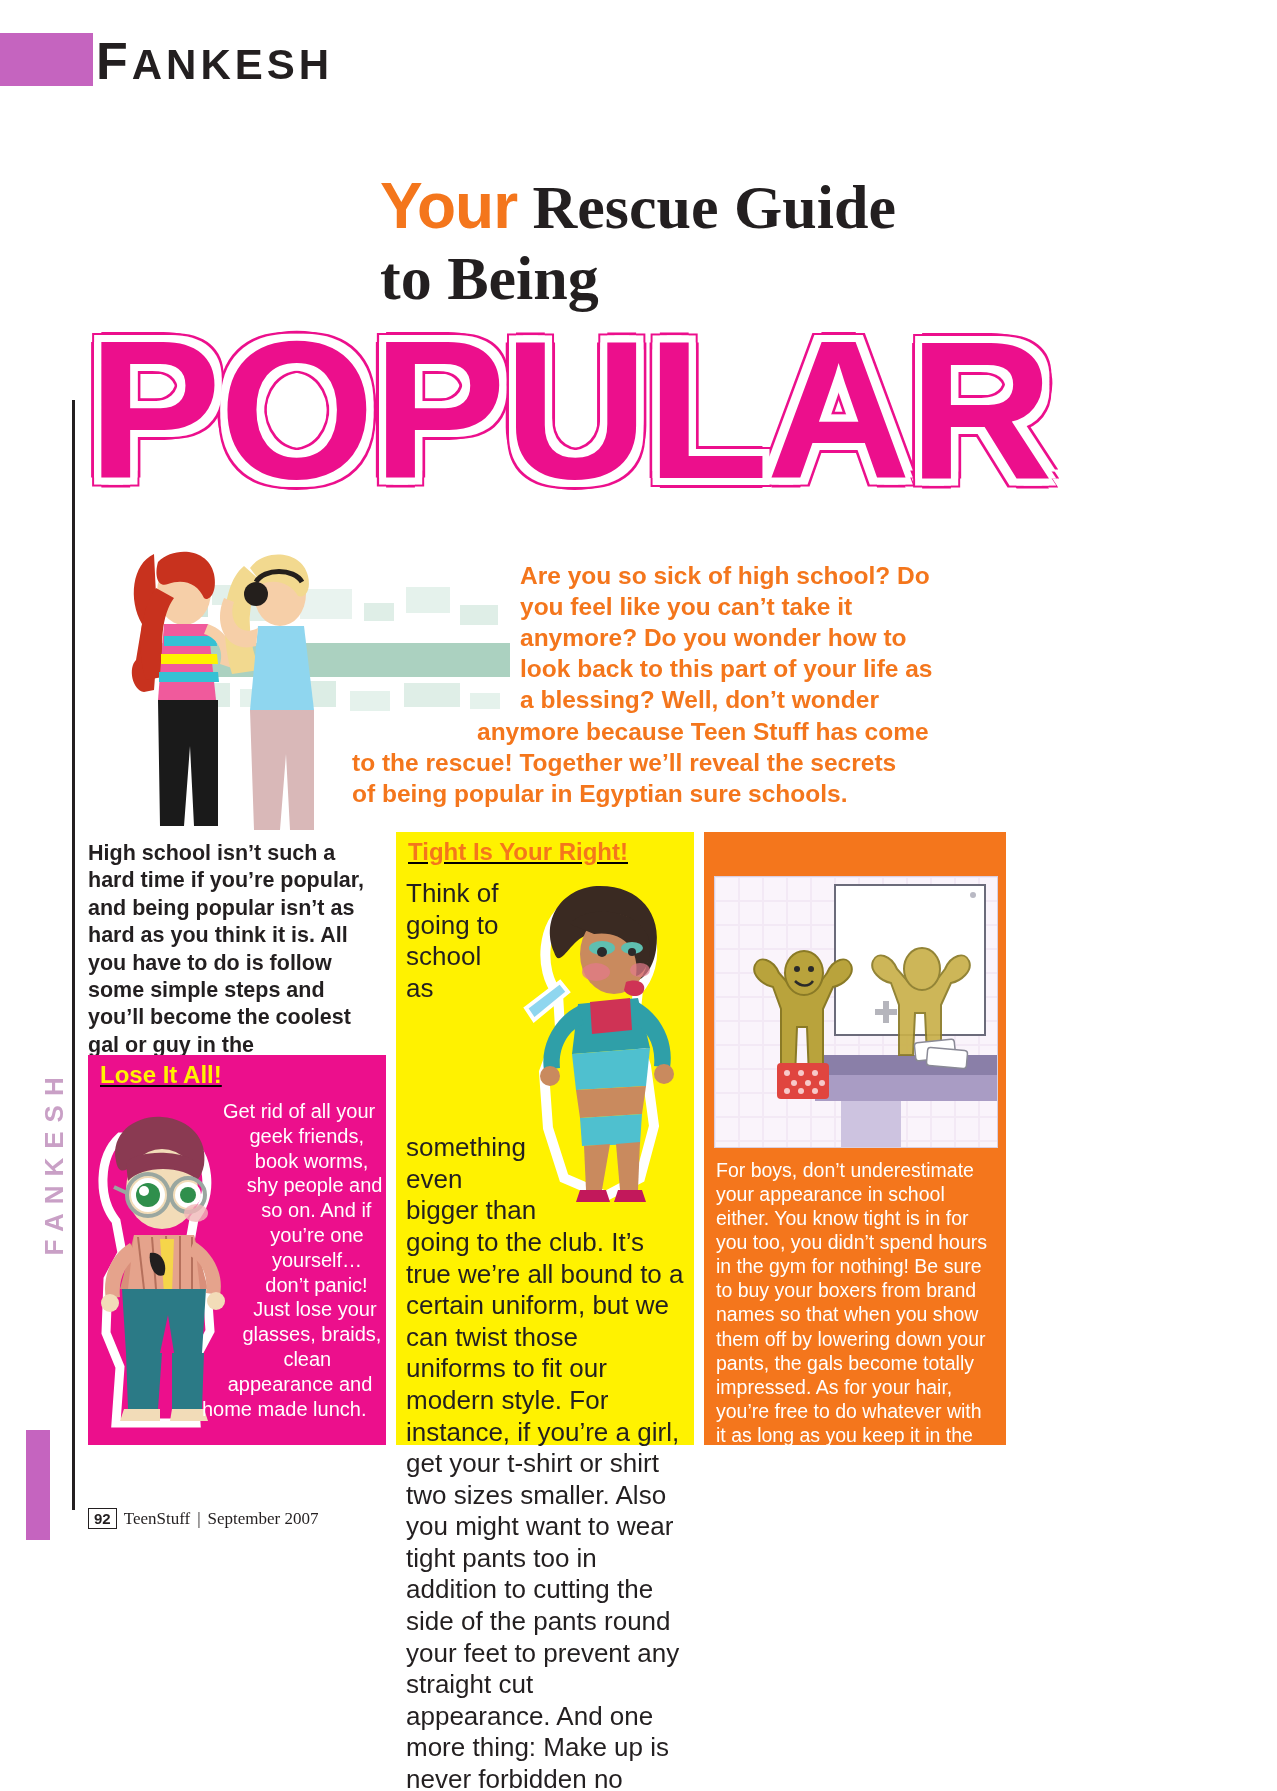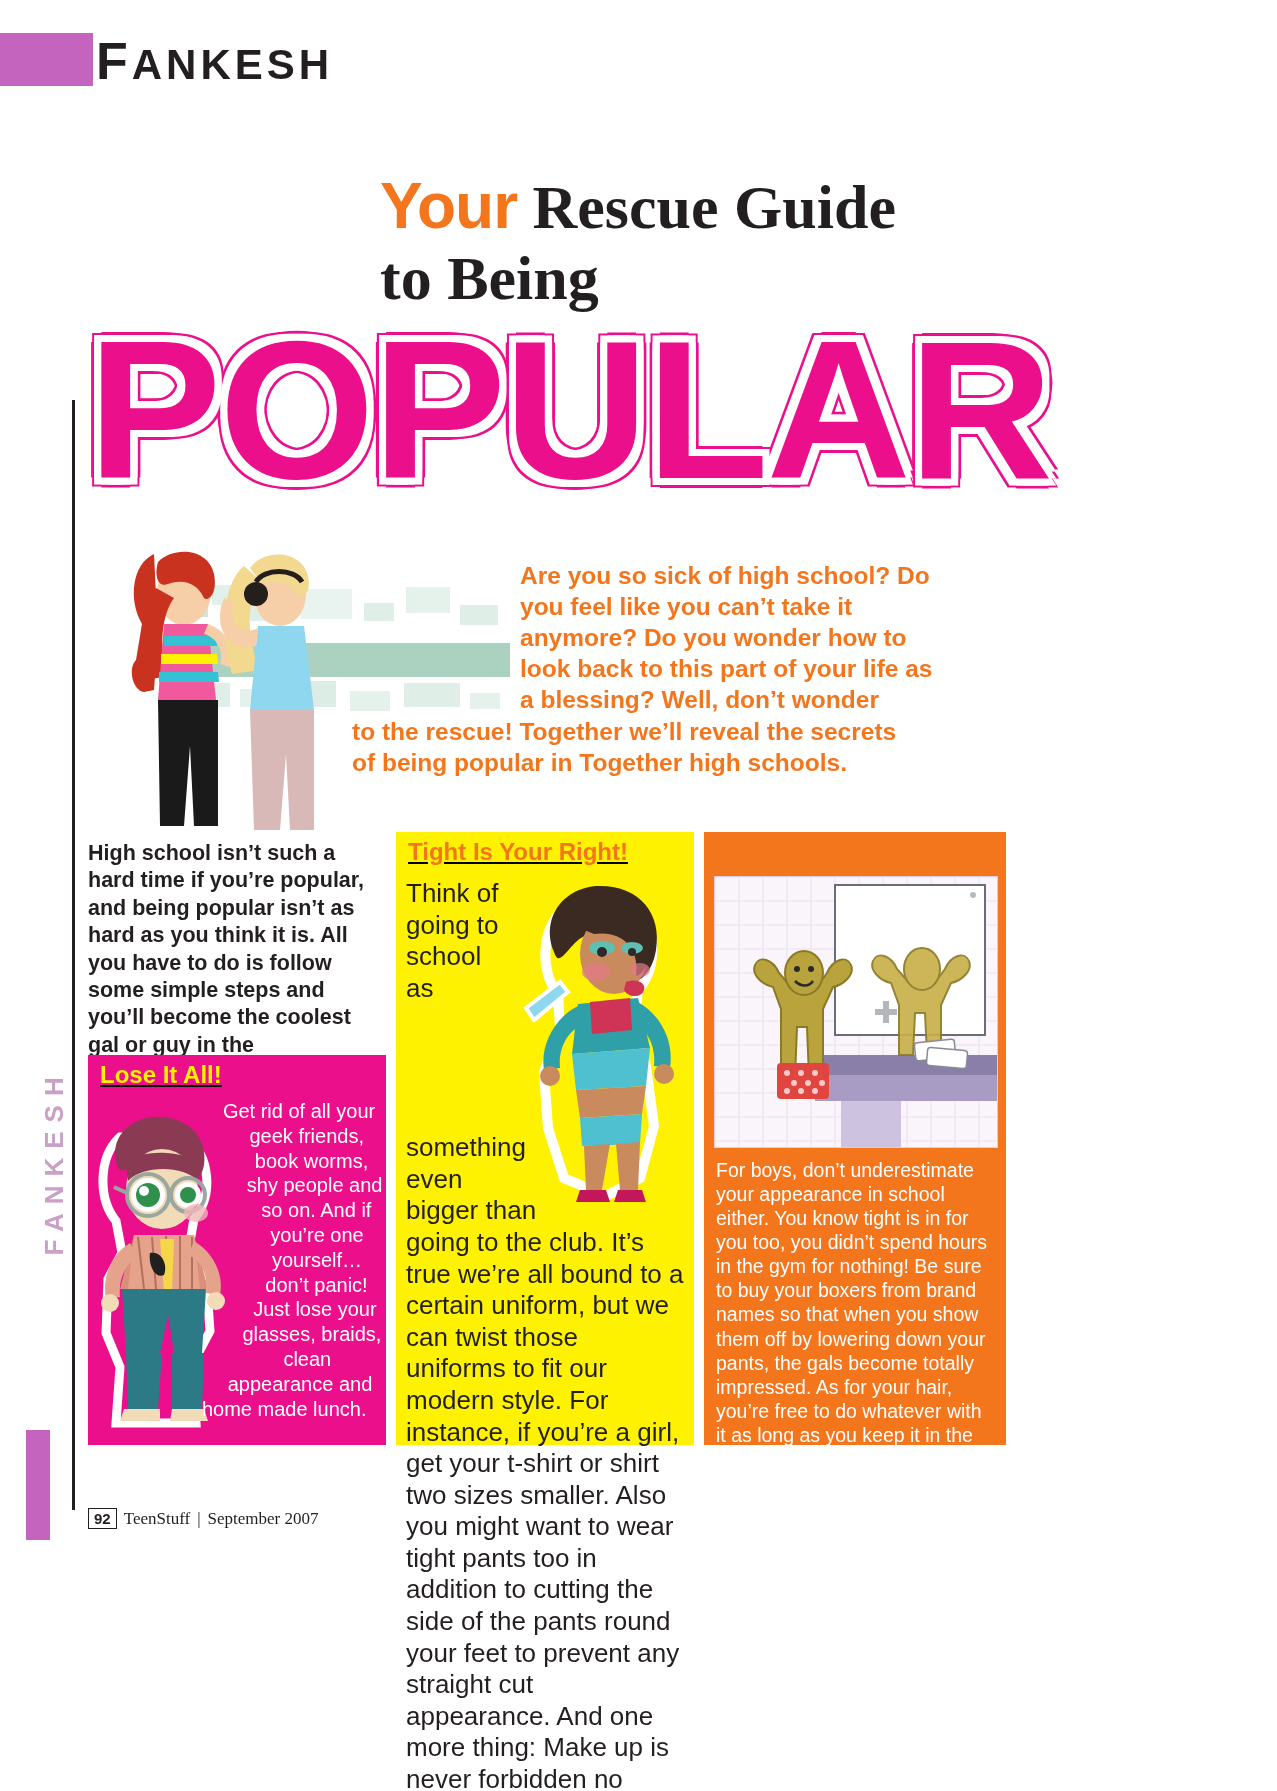--- a/index.html
+++ b/index.html
@@ -209,22 +209,23 @@
       <path d="M70 86 C50 96 40 76 46 60 L36 56 C24 84 40 112 68 104 Z" fill="#f6cfa8"></path>
     </svg>
   </div>
 
   <div class="intro" style="color: rgb(244, 118, 28);">
     <span class="l1">Are you so sick of high school? Do</span>
     <span class="l2">you feel like you can’t take it</span>
     <span class="l3">anymore? Do you wonder how to</span>
     <span class="l4">look back to this part of your life as</span>
     <span class="l5">a blessing? Well, don’t wonder</span>
+    <span class="l6">anymore because Teen Stuff has come</span>
     <span class="l7">to the rescue! Together we’ll reveal the secrets</span>
-    <span class="l8">of being popular in Together high schools.</span>
+    <span class="l8">of being popular in Egyptian sure schools.</span>
   </div>
 
   <div class="leadin">High school isn’t such a hard time if you’re popular, and being popular isn’t as hard as you think it is. All you have to do is follow some simple steps and you’ll become the coolest gal or guy in the neighborhood:</div>
 
   <div class="panel p-pink" style="background: rgb(236, 15, 140);">
     <div class="panel-head" style="color: rgb(255, 242, 0);">Lose It All!</div>
     <div class="ptext">
       <div class="wrapimg">
         <svg width="175" height="330" viewBox="0 0 175 330" style="margin-left:-12px;margin-top:4px;">
           <g stroke="#ffffff" stroke-width="9" fill="none">

